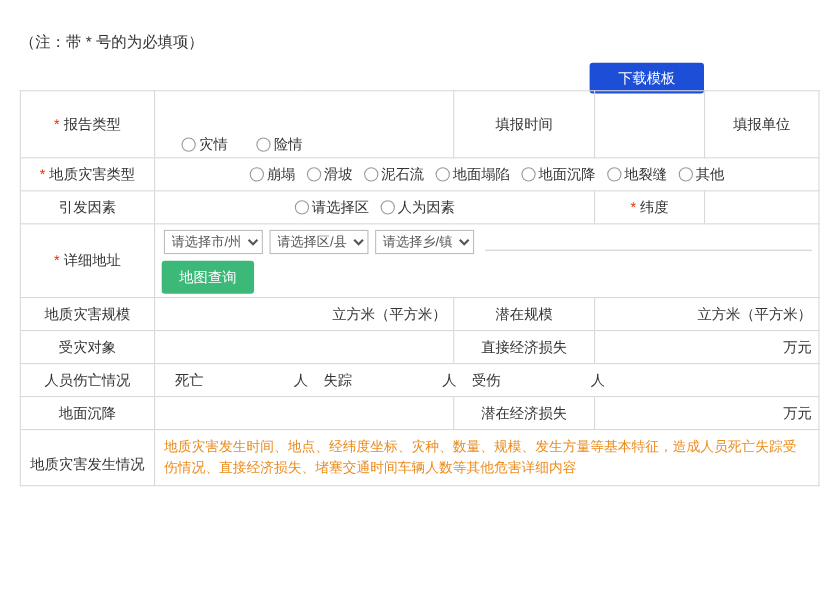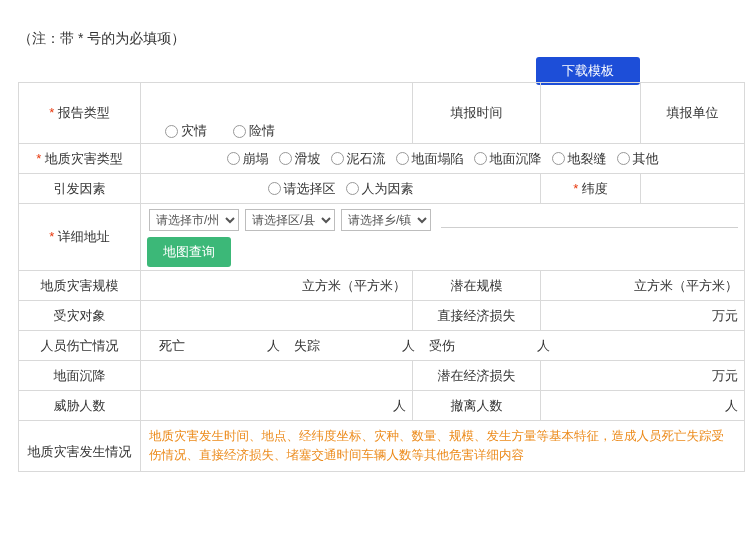--- a/index.html
+++ b/index.html
@@ -349,30 +349,20 @@
 
     <tr>
       <td class="lbl">地面沉降</td>
       <td colspan="2"></td>
       <td class="cell-center">潜在经济损失</td>
       <td colspan="2" class="cell-right">
         <span class="unit">万元</span>
       </td>
     </tr>
 
-    <tr>
-      <td class="lbl">威胁人数</td>
-      <td colspan="2" class="cell-right">
-        <span class="unit">人</span>
-      </td>
-      <td class="cell-center">撤离人数</td>
-      <td colspan="2" class="cell-right">
-        <span class="unit">人</span>
-      </td>
-    </tr>
 
     <tr>
       <td class="lbl lbl-bottom">地质灾害发生情况</td>
       <td colspan="5" class="desc-cell">
         <div class="desc-text">地质灾害发生时间、地点、经纬度坐标、灾种、数量、规模、发生方量等基本特征，造成人员死亡失踪受伤情况、直接经济损失、堵塞交通时间车辆人数等其他危害详细内容</div>
       </td>
     </tr>
 
   </tbody>
     </table>

